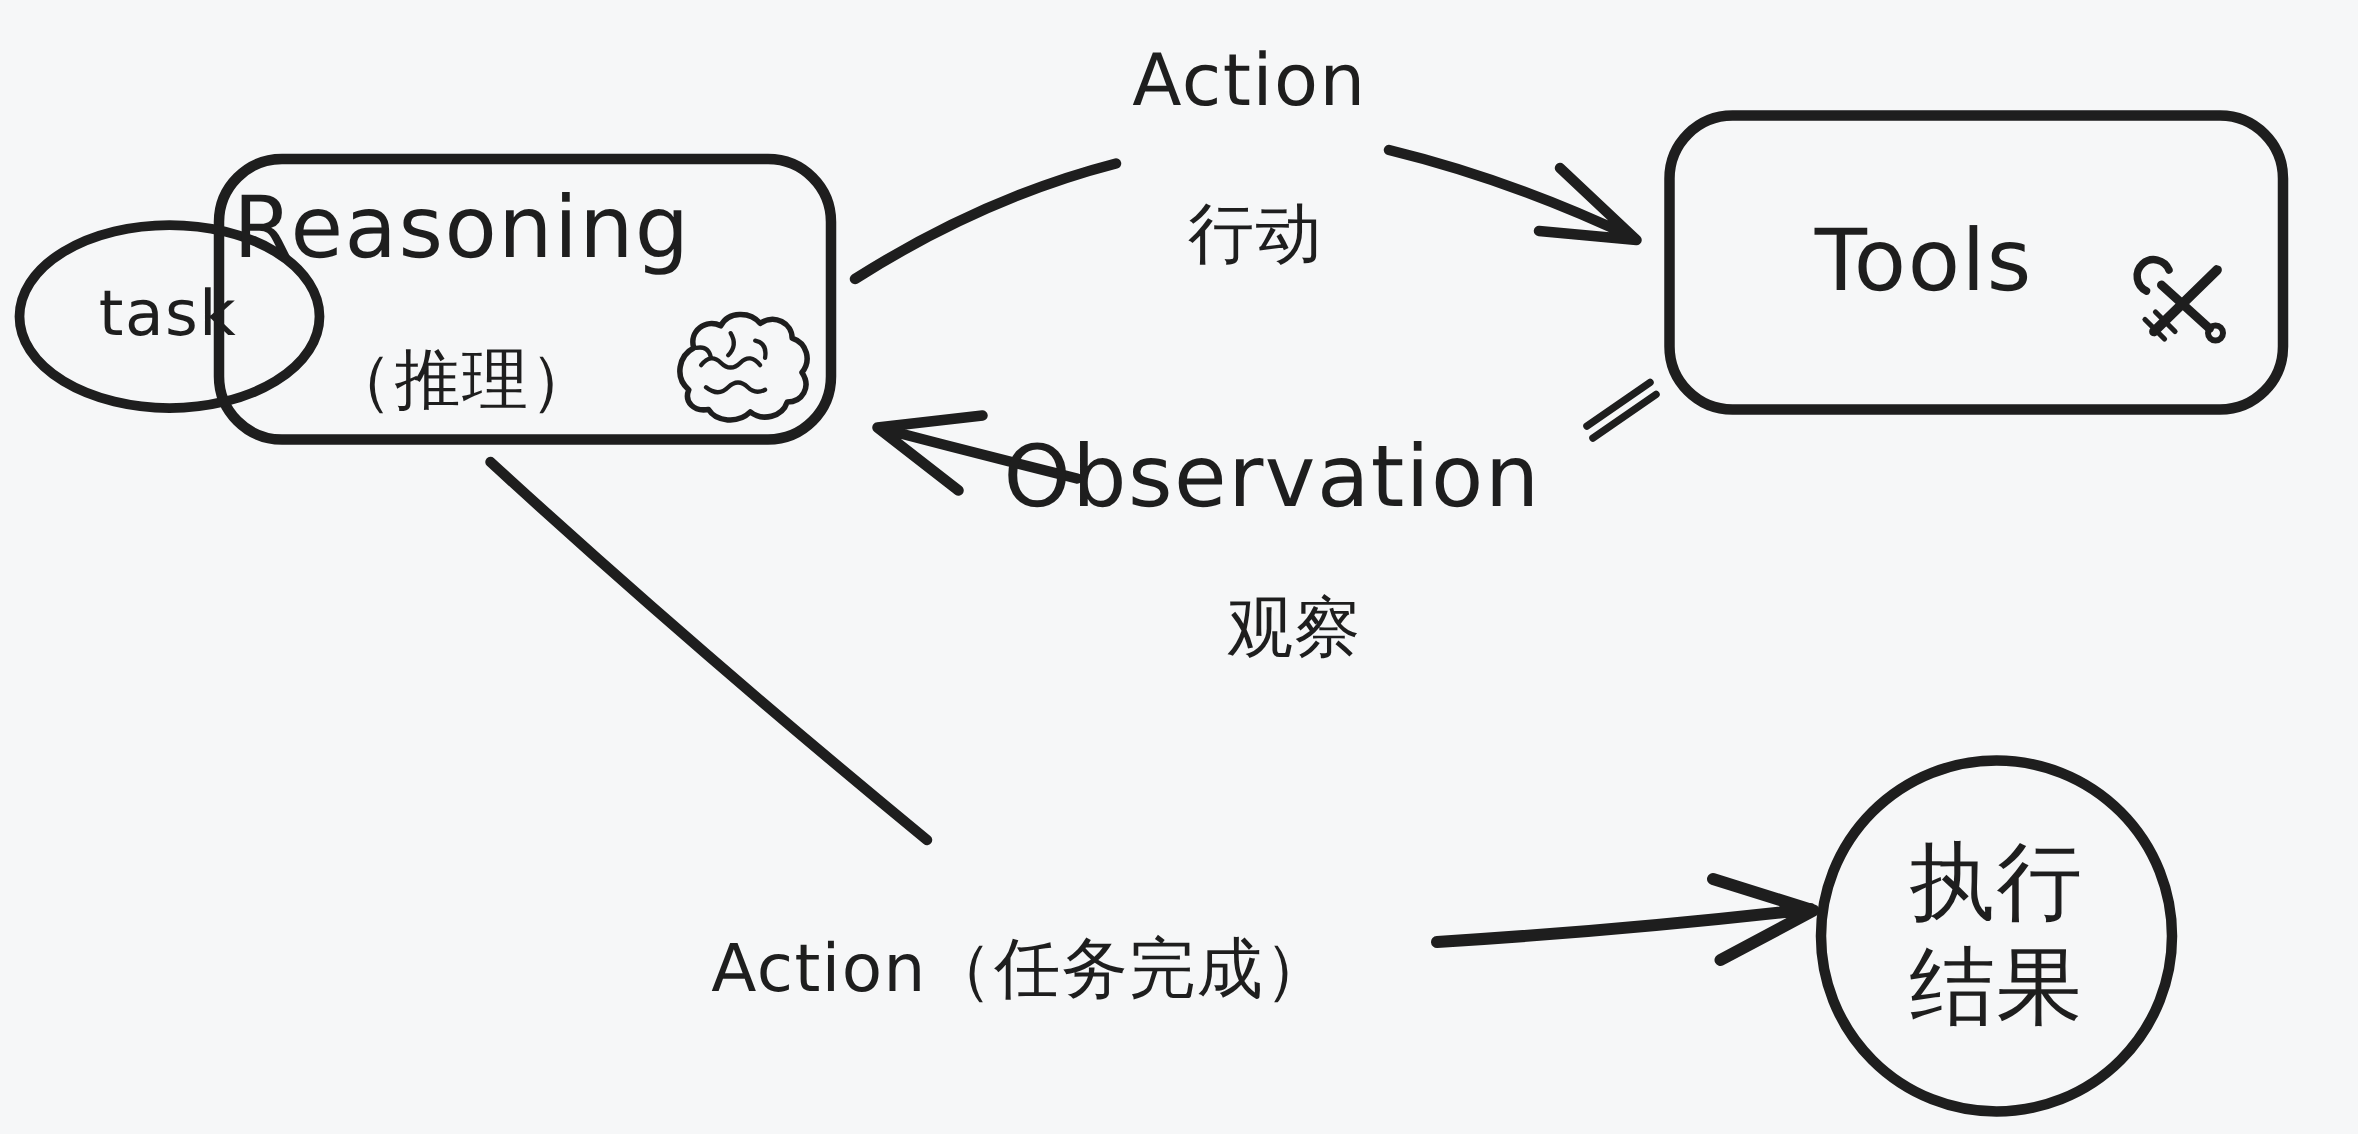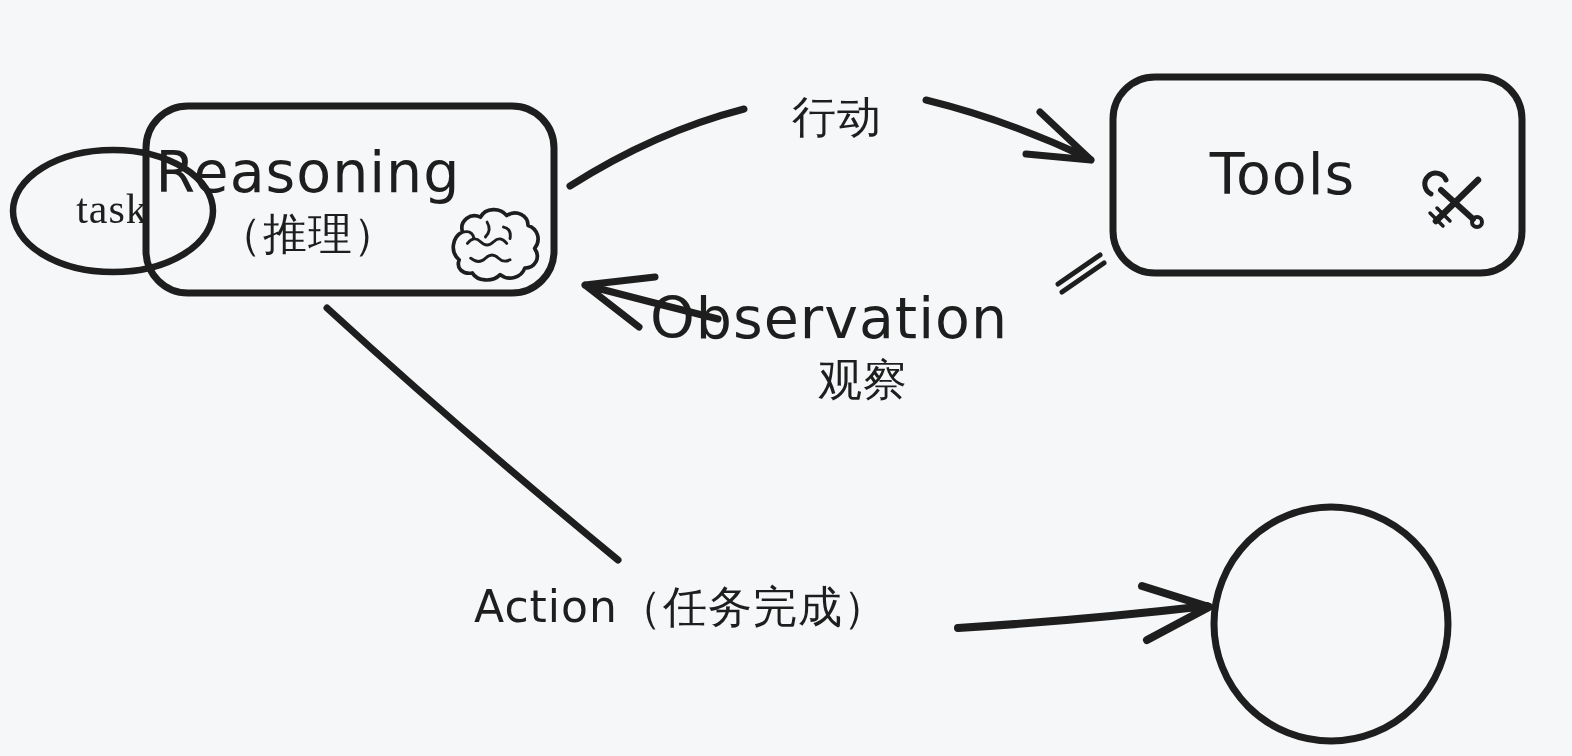--- a/index.html
+++ b/index.html
@@ -9,21 +9,21 @@
     font-family:"DejaVu Sans", sans-serif; color:#1e1e1e;
   }
   .canvas svg { position:absolute; left:0; top:0; }
   .ink   { stroke:#1e1e1e; fill:none; stroke-linecap:round; stroke-linejoin:round; }
   .lbl   { position:absolute; transform:translate(-50%,-50%); white-space:nowrap; letter-spacing:1px; }
   .node-label {
     position:absolute; display:flex; flex-direction:column;
     align-items:center; justify-content:center; text-align:center; letter-spacing:1px;
   }
   .fs48 { font-size:48px; } .fs46 { font-size:57px; }
-  .fs44 { font-size:44px; } .fs42 { font-size:42px;font-family:Liberation Serif, serif; }
+  .fs44 { font-size:44px;margin-top:39px; } .fs42 { font-size:42px; }
   .tline { line-height:1.22; }
 </style>
 </head>
 <body>
 
 <div class="canvas">
 
   <svg width="1572" height="756" viewBox="0 0 1572 756">
 
     <rect x="146" y="106" width="408" height="187" rx="42" class="ink" stroke-width="7" fill="#a7e3a9"></rect>
@@ -69,21 +69,26 @@
 
   <div class="node-label" style="left:146px; top:106px; width:408px; height:187px; padding-right:84px; box-sizing:border-box;">
     <div class="fs46 tline">Reasoning</div>
     <div class="fs44 tline">（推理）</div>
   </div>
 
   <div class="node-label" style="left:1113px; top:77px; width:409px; height:196px; padding-right:70px; box-sizing:border-box;text-align:center;">
     <div class="fs46 tline">Tools</div>
   </div>
 
+  <div class="node-label" style="left:1214px; top:507px; width:234px; height:234px;">
+    <div class="fs46 tline">执行</div>
+    <div class="fs46 tline">结果</div>
+  </div>
 
+  <div class="lbl fs48" style="left:833px; top:54px;">Action</div>
   <div class="lbl fs44" style="left:837px; top:117px;">行动</div>
 
-  <div class="lbl fs46" style="left:829px; top:318px;">Observation</div>
+  <div class="lbl fs46" style="left:848px; top:318px;">Observation</div>
   <div class="lbl fs44" style="left:863px; top:380px;">观察</div>
 
   <div class="lbl fs44" style="left:681px; top:607px;">Action（任务完成）</div>
 
 </div>
 
 </body></html>

